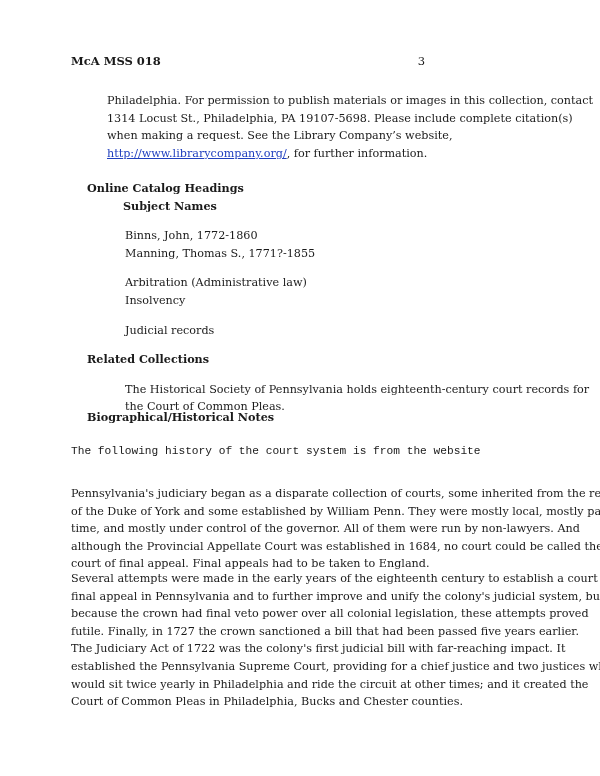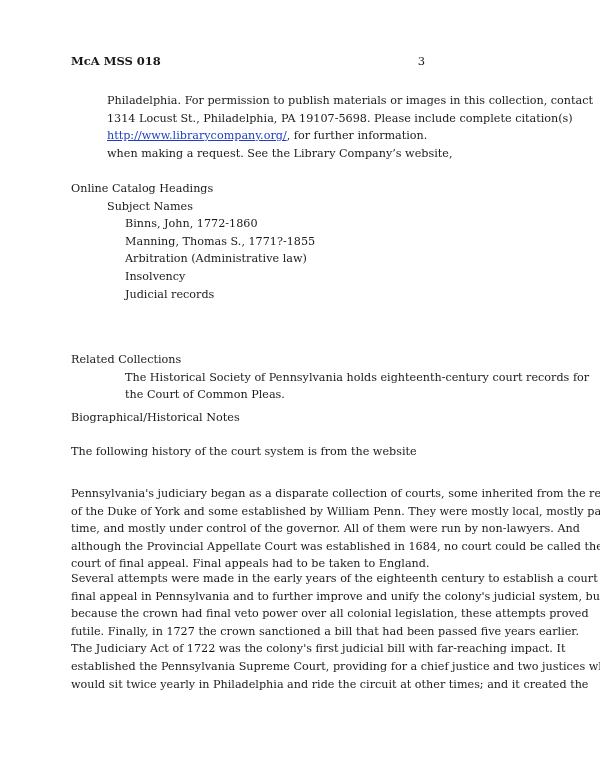--- a/index.html
+++ b/index.html
@@ -4,40 +4,40 @@
   <style>
     html, body { margin: 0; padding: 0; background: #ffffff; }
     body { width: 600px; height: 776px; position: relative; overflow: hidden;
       font-family: "DejaVu Serif", "Liberation Serif", serif; color: #1a1a1a; font-size: 11.2px; }
     .page { position: absolute; left: 0; top: 0; width: 496px; height: 776px; }
     .hdr { position: absolute; top: 54px; left: 71px; right: 71px; height: 16px; }
     .hdr-left { position: absolute; left: 0; top: 0; font-weight: bold; font-size: 11.5px; }
     .hdr-right { position: absolute; right: 0; top: 0; font-size: 11.5px; }
     .block { position: absolute; left: 71px; width: 470px; }
     .ind1 { padding-left: 36px; }
-    .ind2 { padding-left: 54px; }
+    .ind2 { padding-left: 54px; margin-top: 12px; }
     .line { height: 17.6px; line-height: 17.6px; white-space: nowrap; }
-    .bold { font-weight: normal; }
+    .bold { font-weight: bold; margin-left: 16px; }
     a.link { color: #1f3fbf; text-decoration: underline; }
   </style>
 </head>
 <body>
 
 <div class="page">
 
   <div class="hdr">
     <span class="hdr-left">McA MSS 018</span>
     <span class="hdr-right">3</span>
   </div>
 
   <div class="block ind1" style="top:92px;">
     <div class="line">Philadelphia. For permission to publish materials or images in this collection, contact</div>
     <div class="line">1314 Locust St., Philadelphia, PA 19107-5698. Please include complete citation(s)</div>
+    <div class="line">when making a request. See the Library Company’s website,</div>
     <div class="line"><a class="link" href="#">http://www.librarycompany.org/</a><span>, for further information.</span></div>
-    <div class="line">when making a request. See the Library Company’s website,</div>
   </div>
 
   <div class="block" style="top:180px;">
     <div class="line bold">Online Catalog Headings</div>
     <div class="ind1">
       <div class="line bold">Subject Names</div>
     </div>
     <div class="ind2">
       <div class="line">Binns, John, 1772-1860</div>
       <div class="line">Manning, Thomas S., 1771?-1855</div>
@@ -55,35 +55,36 @@
   </div>
 
   <div class="block" style="top:351px;">
     <div class="line bold">Related Collections</div>
     <div class="ind2">
       <div class="line">The Historical Society of Pennsylvania holds eighteenth-century court records for</div>
       <div class="line">the Court of Common Pleas.</div>
     </div>
   </div>
 
-  <div class="block" style="top:443px;">
+  <div class="block" style="top:443px;font-family:Liberation Mono, monospace;">
     <div class="line">The following history of the court system is from the website</div>
   </div>
 
   <div class="block" style="top:485px;">
     <div class="line">Pennsylvania's judiciary began as a disparate collection of courts, some inherited from the reign</div>
     <div class="line">of the Duke of York and some established by William Penn. They were mostly local, mostly part</div>
     <div class="line">time, and mostly under control of the governor. All of them were run by non-lawyers. And</div>
     <div class="line">although the Provincial Appellate Court was established in 1684, no court could be called the</div>
     <div class="line">court of final appeal. Final appeals had to be taken to England.</div>
   </div>
 
   <div class="block" style="top:570px;">
     <div class="line">Several attempts were made in the early years of the eighteenth century to establish a court of</div>
     <div class="line">final appeal in Pennsylvania and to further improve and unify the colony's judicial system, but</div>
     <div class="line">because the crown had final veto power over all colonial legislation, these attempts proved</div>
     <div class="line">futile. Finally, in 1727 the crown sanctioned a bill that had been passed five years earlier.</div>
     <div class="line">The Judiciary Act of 1722 was the colony's first judicial bill with far-reaching impact. It</div>
     <div class="line">established the Pennsylvania Supreme Court, providing for a chief justice and two justices who</div>
     <div class="line">would sit twice yearly in Philadelphia and ride the circuit at other times; and it created the</div>
+    <div class="line">Court of Common Pleas in Philadelphia, Bucks and Chester counties.</div>
   </div>
 
 </div>
 
 </body></html>

